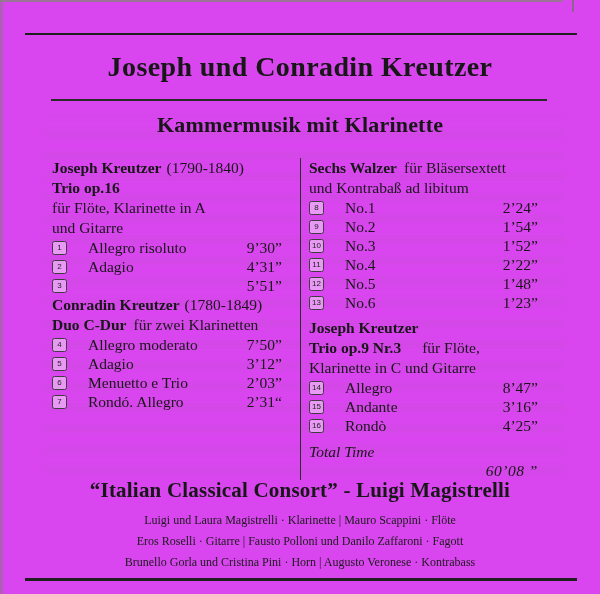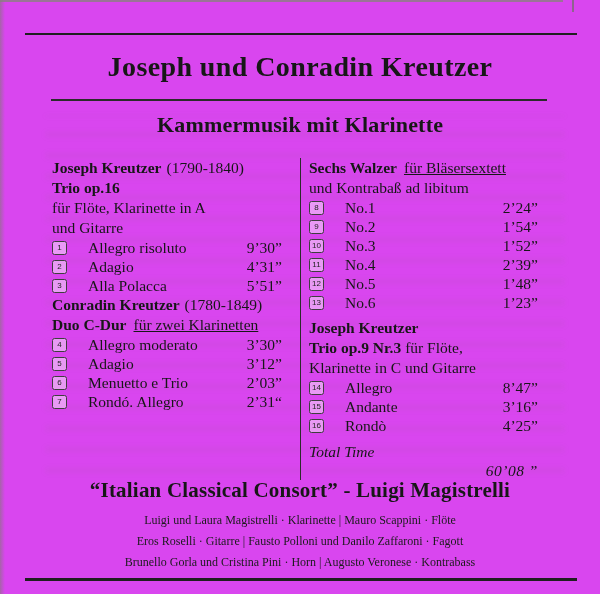--- a/index.html
+++ b/index.html
@@ -32,22 +32,22 @@
   .columns{position:absolute;left:52px;top:158px;width:486px;display:flex;}
   .col-left{width:249px;box-sizing:border-box;padding-right:18px;
     border-right:1.6px solid #2c2c2c;min-height:312px;}
   .col-right{width:237px;box-sizing:border-box;padding-left:8px;}
   .work{margin:0;}
   .work.gap-left{}
   .work.gap-right{margin-top:6px;}
   .wline{font-size:15.5px;line-height:20px;white-space:nowrap;}
   .wline b{font-weight:bold;}
   .dates{margin-left:5px;}
-  .trest{margin-left:7px;text-decoration:underline;}
-  .trest-wide{margin-left:4px;}
+  .trest{margin-left:7px;}
+  .trest-wide{margin-left:21px;}
   .track{display:flex;align-items:flex-start;font-size:15.5px;line-height:19px;}
   .num{flex:0 0 auto;width:13px;height:12px;border:1px solid #3e3e3e;border-radius:2.5px;
     font-size:8px;line-height:12px;text-align:center;margin-top:3px;
     background:rgba(255,255,255,.45);color:#242424;font-family:"Liberation Sans","DejaVu Sans",sans-serif;}
   .ttl{margin-left:21px;}
   .dur{margin-left:auto;}
   .total-row{display:flex;font-size:15.5px;line-height:19px;margin-top:7px;font-style:italic;flex-direction:column;}
   .total-row .dur{letter-spacing:.5px;}
   
   .footer{position:absolute;left:0;top:477px;width:100%;text-align:center;}
@@ -87,32 +87,31 @@
           <span class="ttl">Allegro risoluto</span>
           <span class="dur">9’30”</span>
         </div>
         <div class="track">
           <span class="num">2</span>
           <span class="ttl">Adagio</span>
           <span class="dur">4’31”</span>
         </div>
         <div class="track">
           <span class="num">3</span>
-          <span class="ttl">Alla Polacca</span>
           <span class="dur">5’51”</span>
         </div>
       </section>
 
       <section class="work gap-left">
         <div class="wline"><b>Conradin Kreutzer</b><span class="dates">(1780-1849)</span></div>
         <div class="wline"><b>Duo C-Dur</b><span class="trest">für zwei Klarinetten</span></div>
         <div class="track">
           <span class="num">4</span>
           <span class="ttl">Allegro moderato</span>
-          <span class="dur">3’30”</span>
+          <span class="dur">7’50”</span>
         </div>
         <div class="track">
           <span class="num">5</span>
           <span class="ttl">Adagio</span>
           <span class="dur">3’12”</span>
         </div>
         <div class="track">
           <span class="num">6</span>
           <span class="ttl">Menuetto e Trio</span>
           <span class="dur">2’03”</span>
@@ -142,21 +141,21 @@
           <span class="dur">1’54”</span>
         </div>
         <div class="track">
           <span class="num">10</span>
           <span class="ttl">No.3</span>
           <span class="dur">1’52”</span>
         </div>
         <div class="track">
           <span class="num">11</span>
           <span class="ttl">No.4</span>
-          <span class="dur">2’39”</span>
+          <span class="dur">2’22”</span>
         </div>
         <div class="track">
           <span class="num">12</span>
           <span class="ttl">No.5</span>
           <span class="dur">1’48”</span>
         </div>
         <div class="track">
           <span class="num">13</span>
           <span class="ttl">No.6</span>
           <span class="dur">1’23”</span>

